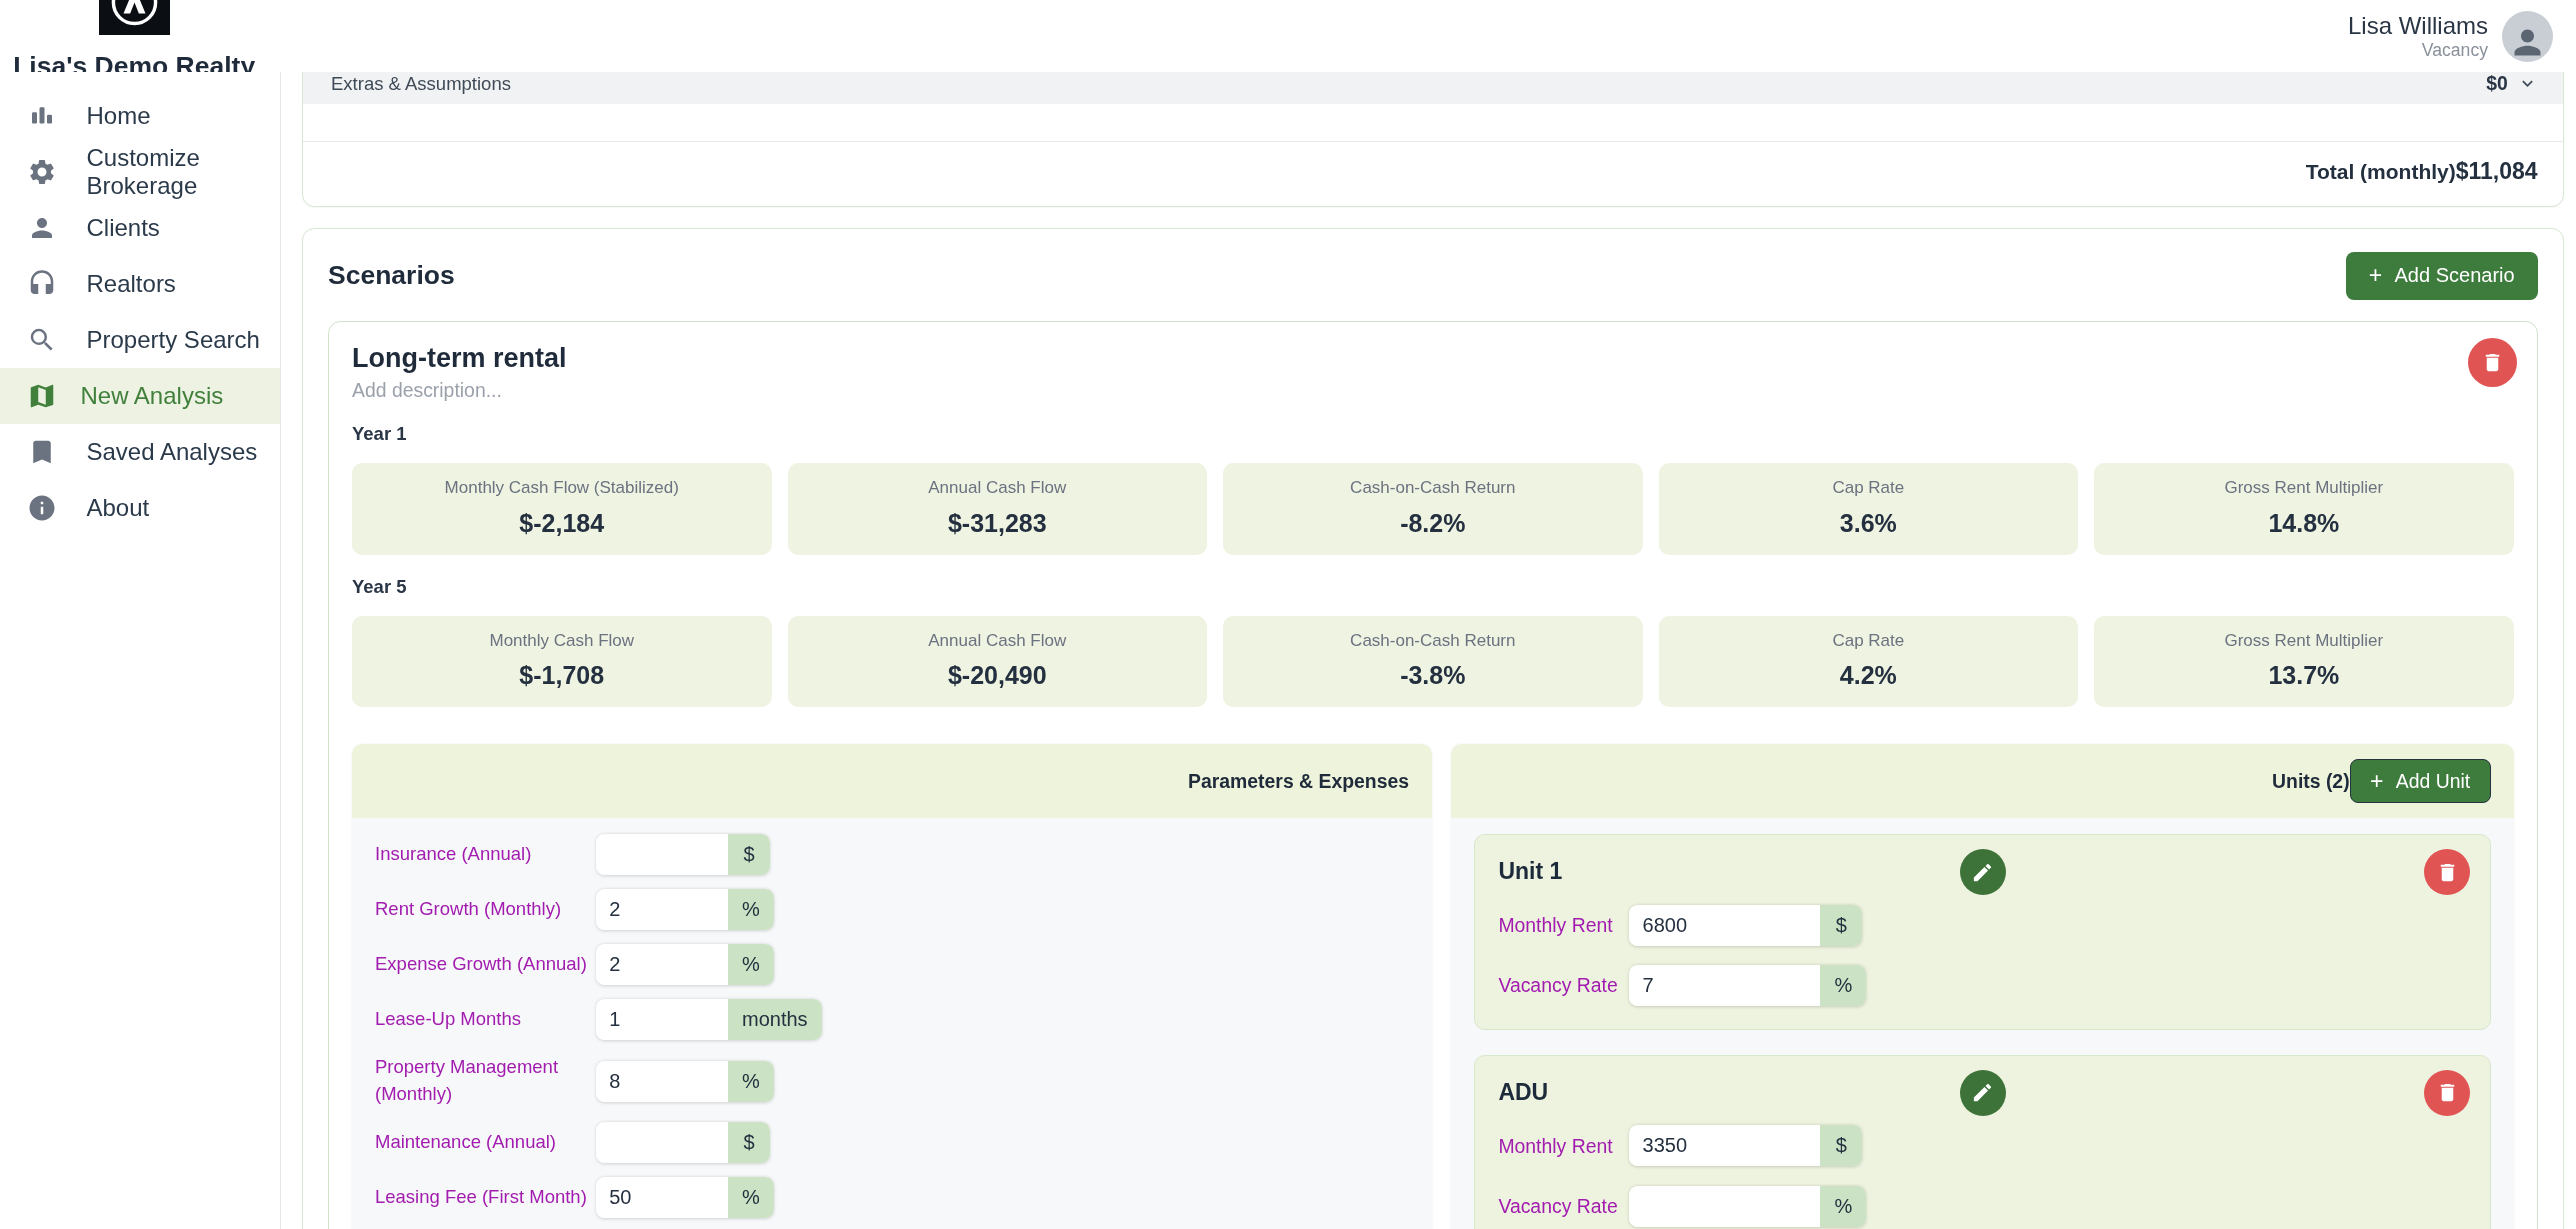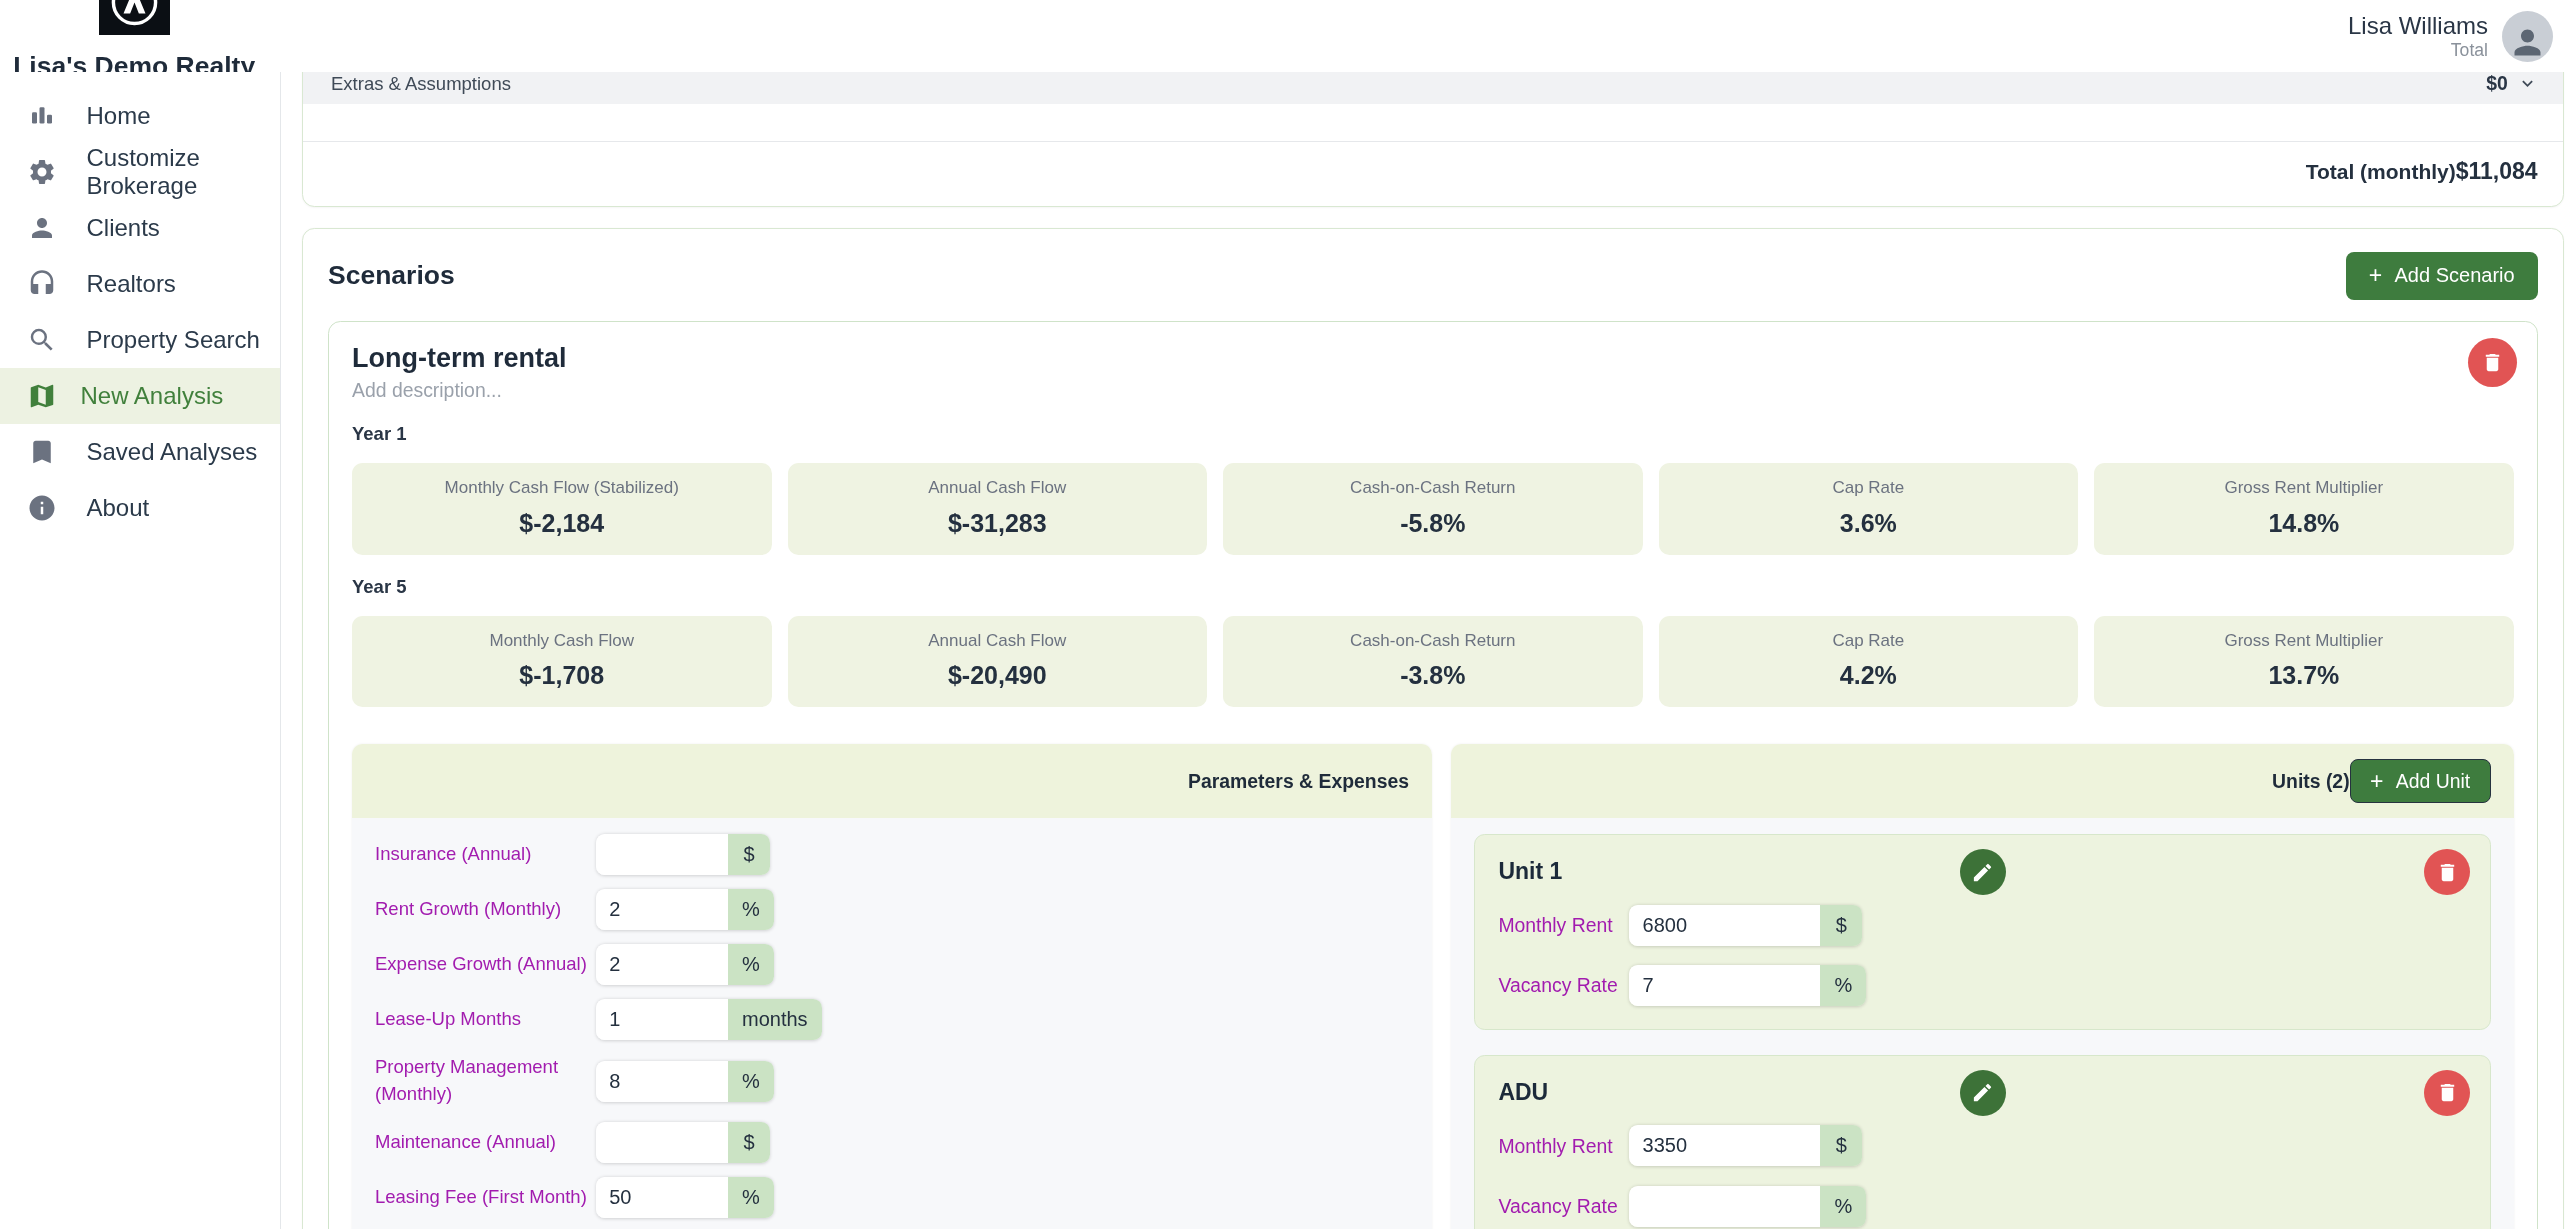--- a/index.html
+++ b/index.html
@@ -116,21 +116,21 @@
     <div>
       <div class="brand-title">Lisa's Demo Realty</div>
       <div class="brand-sub">
         <span>Powered by</span> <i>Investra</i>
       </div>
     </div>
   </div>
   <div class="userbox">
     <div class="user-meta">
       <div class="user-name">Lisa Williams</div>
-      <div class="user-role">Total</div>
+      <div class="user-role">Vacancy</div>
     </div>
     <div class="avatar">
       <svg viewBox="0 0 24 24">
           <path d="M12 12c2.21 0 4-1.79 4-4s-1.79-4-4-4-4 1.79-4 4 1.79 4 4 4zm0 2c-2.67 0-8 1.34-8 4v2h16v-2c0-2.66-5.33-4-8-4z"></path>
         </svg>
     </div>
   </div>
 </div>
 
 <div class="shell">
@@ -230,21 +230,21 @@
           <div class="metric">
             <div class="metric-label">Monthly Cash Flow (Stabilized)</div>
             <div class="metric-value">$-2,184</div>
           </div>
           <div class="metric">
             <div class="metric-label">Annual Cash Flow</div>
             <div class="metric-value">$-31,283</div>
           </div>
           <div class="metric">
             <div class="metric-label">Cash-on-Cash Return</div>
-            <div class="metric-value">-5.8%</div>
+            <div class="metric-value">-8.2%</div>
           </div>
           <div class="metric">
             <div class="metric-label">Cap Rate</div>
             <div class="metric-value">3.6%</div>
           </div>
           <div class="metric">
             <div class="metric-label">Gross Rent Multiplier</div>
             <div class="metric-value">14.8%</div>
           </div>
         </div>

